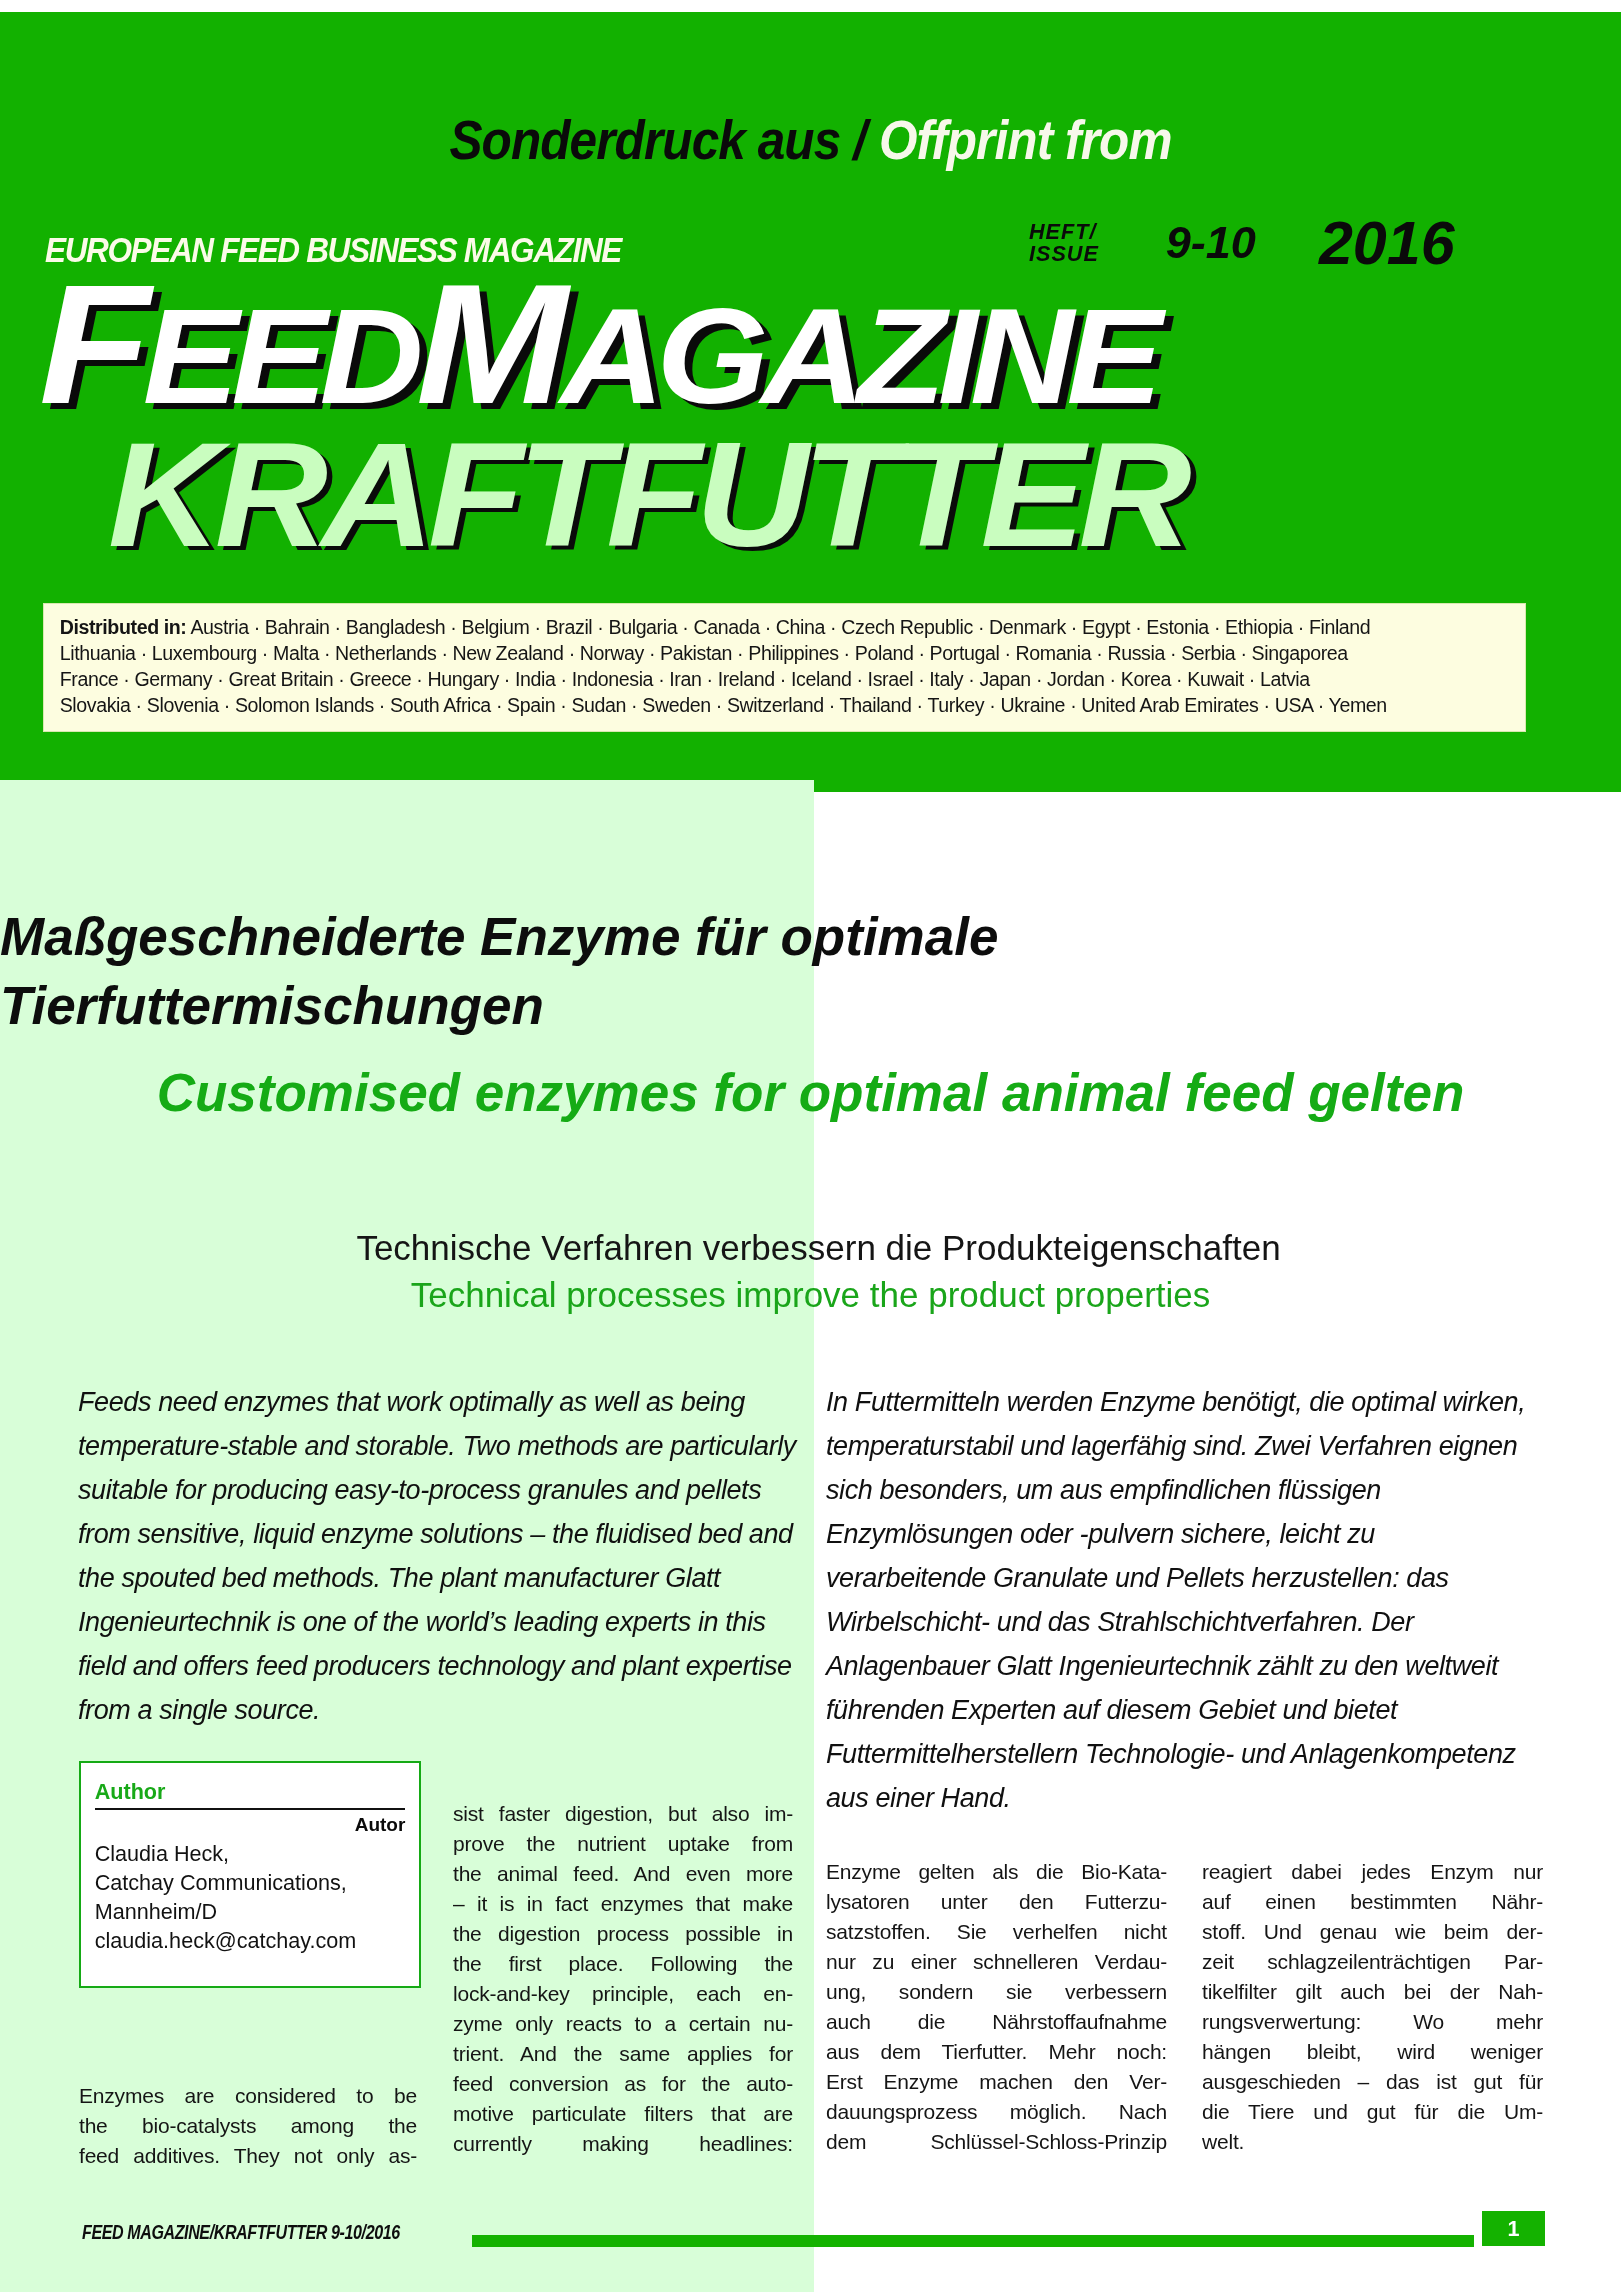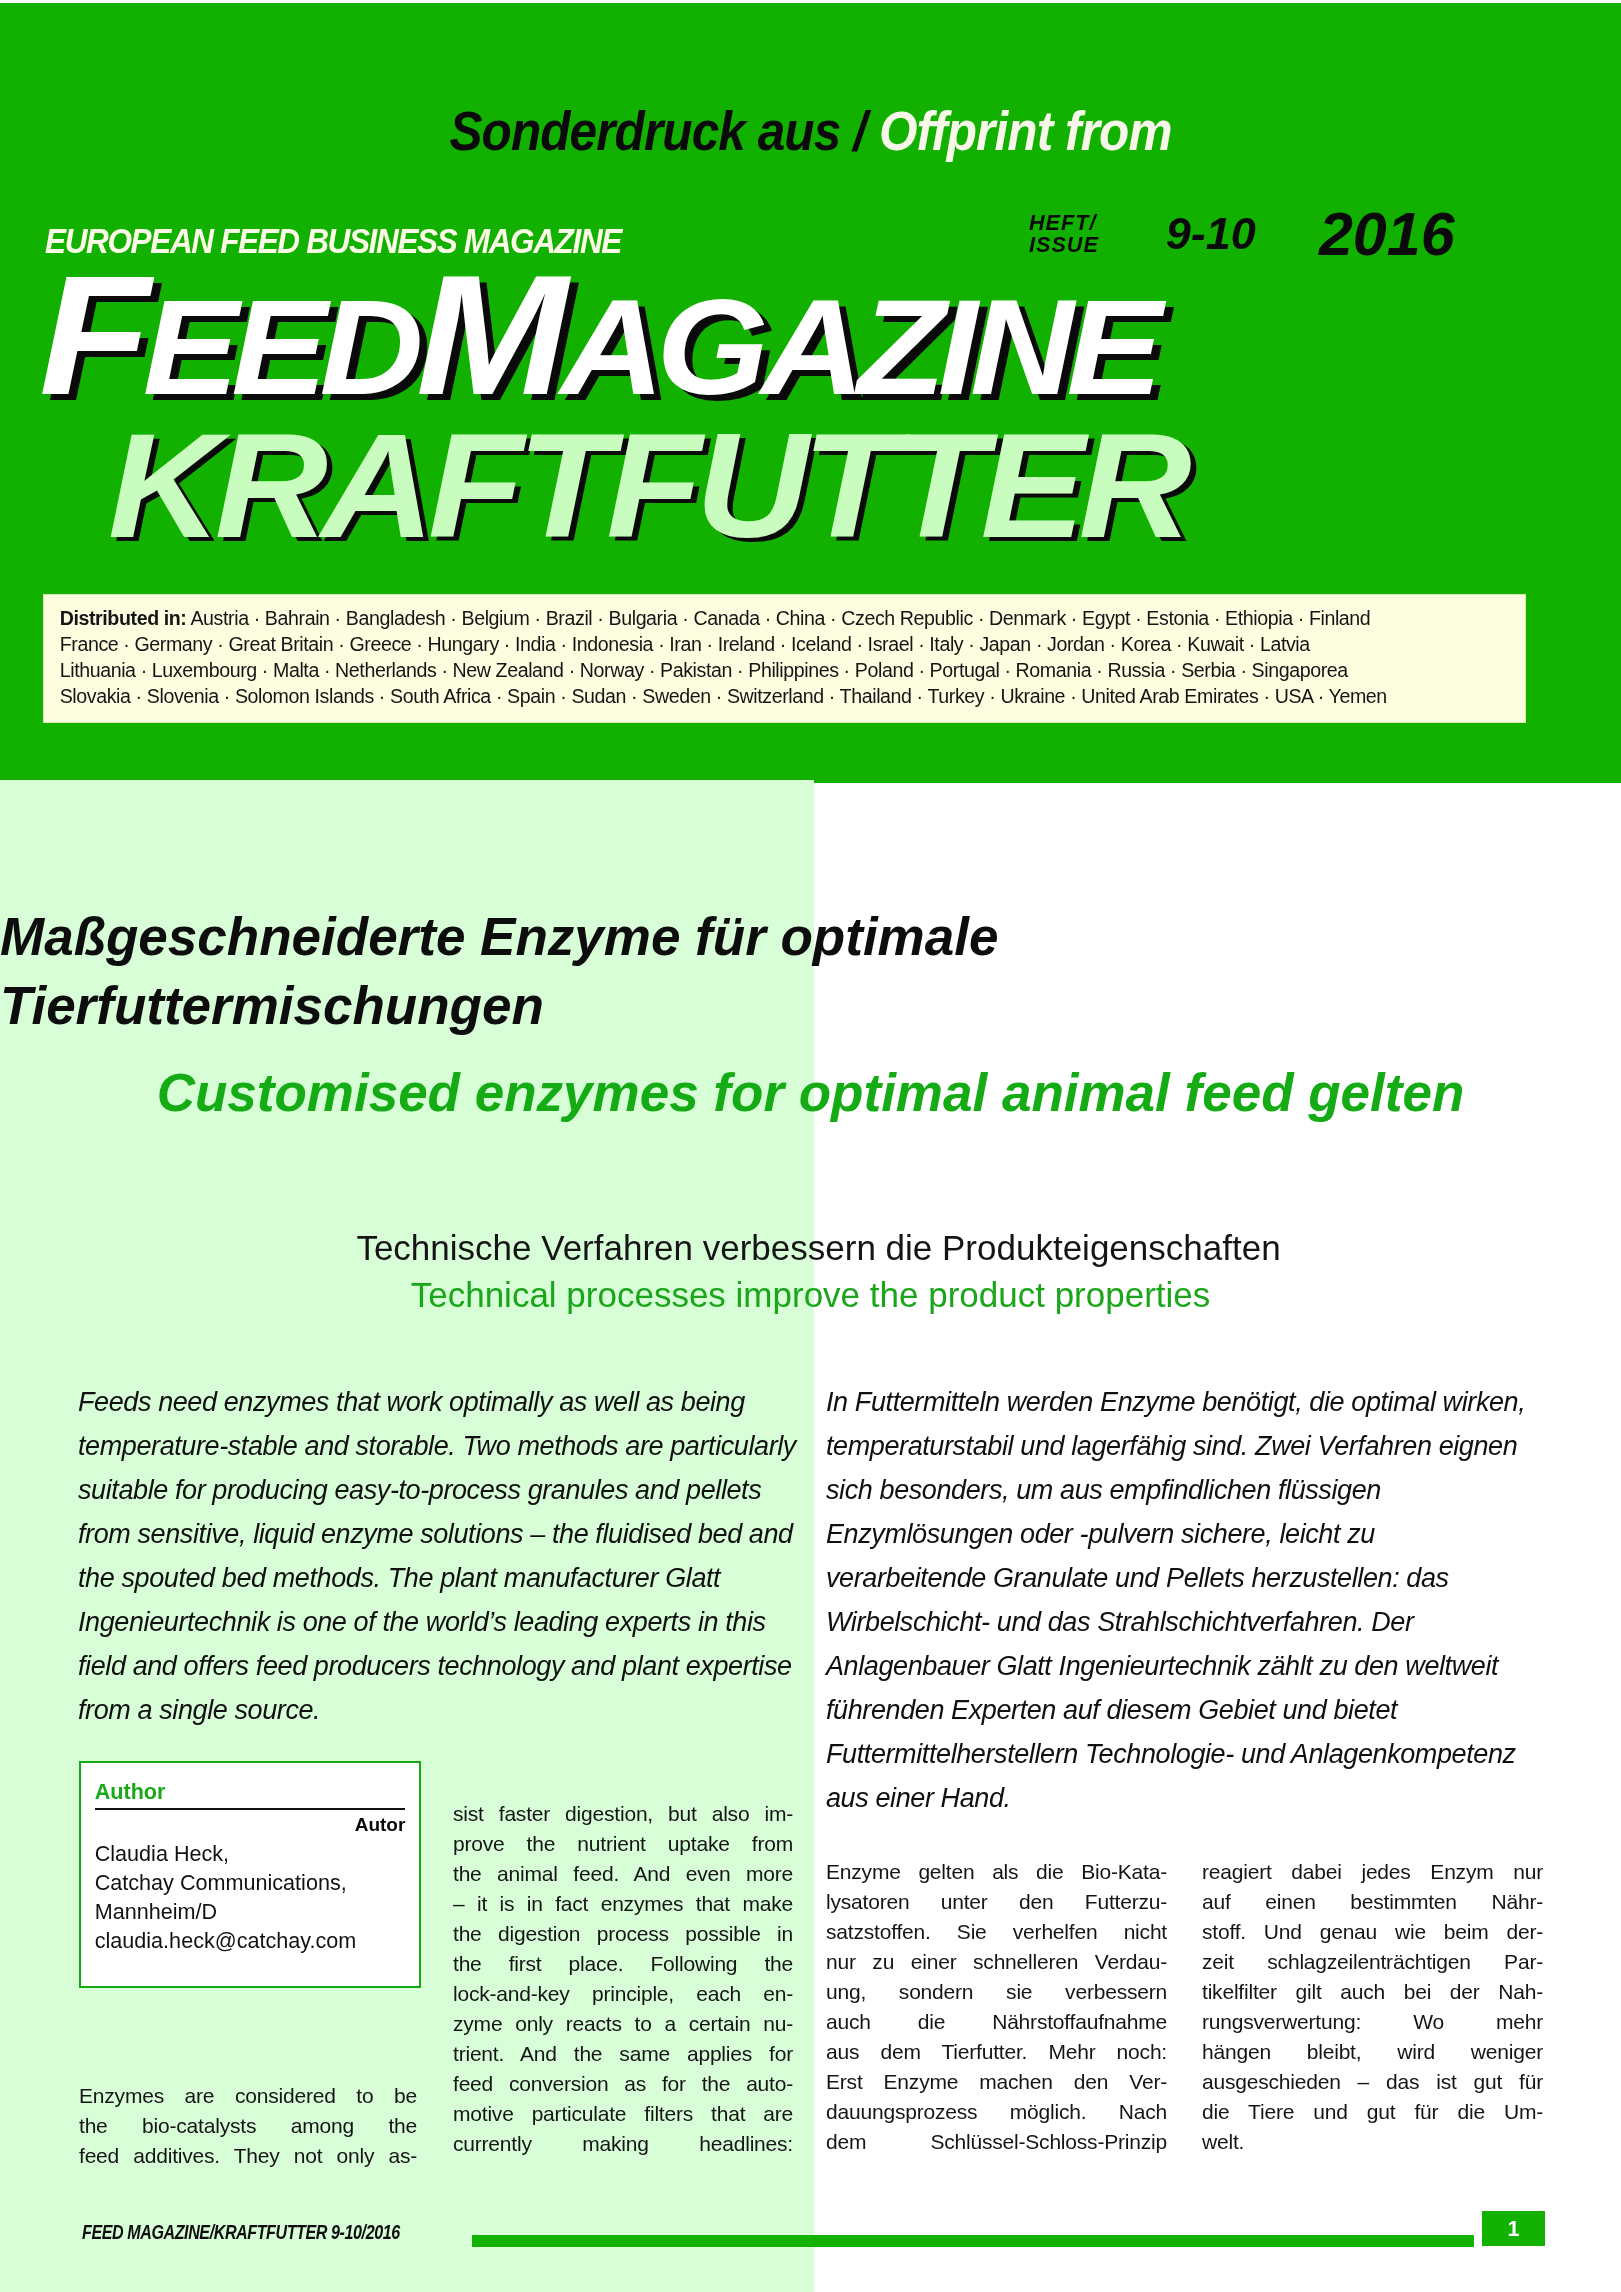--- a/index.html
+++ b/index.html
@@ -1,20 +1,20 @@
 <!DOCTYPE html>
 <html><head>
 <meta charset="utf-8">
 <style>
   * { box-sizing: border-box; margin: 0; padding: 0; }
   html, body { width: 1621px; height: 2293px; background: #ffffff; overflow: hidden; }
   body { position: relative; font-family: "Liberation Sans", sans-serif; color: #111; }
 
   .header {
-    position: absolute; left: 0; top: 3px; width: 1621px; height: 780px;
+    position: absolute; left: 0; top: 12px; width: 1621px; height: 780px;
     background: #12b100;
   }
   .kicker {
     position: absolute; left: 0; width: 1621px; top: 96px; text-align: center;
     font-family: "Liberation Sans", sans-serif; font-weight: bold; font-style: italic;
     font-size: 55px; letter-spacing: -1px;
     transform: scaleX(0.9);
   }
   .kicker .de { color: #0a0a0a; }
   .kicker .en { color: #f7f8ea; }
@@ -151,22 +151,22 @@
     <div class="year">2016</div>
   </div>
 
   <div class="logo-main">
     <span>F</span><span class="small">EED</span><span>M</span><span class="small">AGAZINE</span>
   </div>
   <div class="logo-sub">KRAFTFUTTER</div>
 
   <div class="dist-box">
     <div class="dist-line"><b>Distributed in:</b><span> Austria · Bahrain · Bangladesh · Belgium · Brazil · Bulgaria · Canada · China · Czech Republic · Denmark · Egypt · Estonia · Ethiopia · Finland</span></div>
+    <div class="dist-line">Lithuania · Luxembourg · Malta · Netherlands · New Zealand · Norway · Pakistan · Philippines · Poland · Portugal · Romania · Russia · Serbia · Singaporea</div>
     <div class="dist-line">France · Germany · Great Britain · Greece · Hungary · India · Indonesia · Iran · Ireland · Iceland · Israel · Italy · Japan · Jordan · Korea · Kuwait · Latvia</div>
-    <div class="dist-line">Lithuania · Luxembourg · Malta · Netherlands · New Zealand · Norway · Pakistan · Philippines · Poland · Portugal · Romania · Russia · Serbia · Singaporea</div>
     <div class="dist-line">Slovakia · Slovenia · Solomon Islands · South Africa · Spain · Sudan · Sweden · Switzerland · Thailand · Turkey · Ukraine · United Arab Emirates · USA · Yemen</div>
   </div>
 </div>
 
 <div class="left-panel"></div>
 
 <div class="title-de">
   <div>Maßgeschneiderte Enzyme für optimale</div>
   <div>Tierfuttermischungen</div>
 </div>

